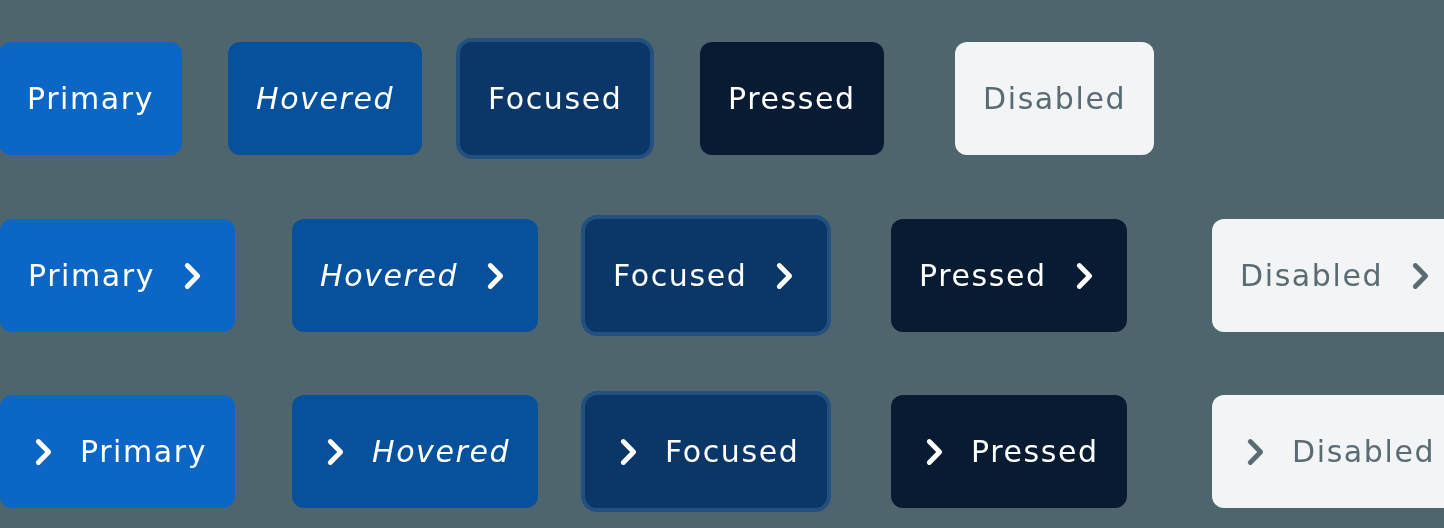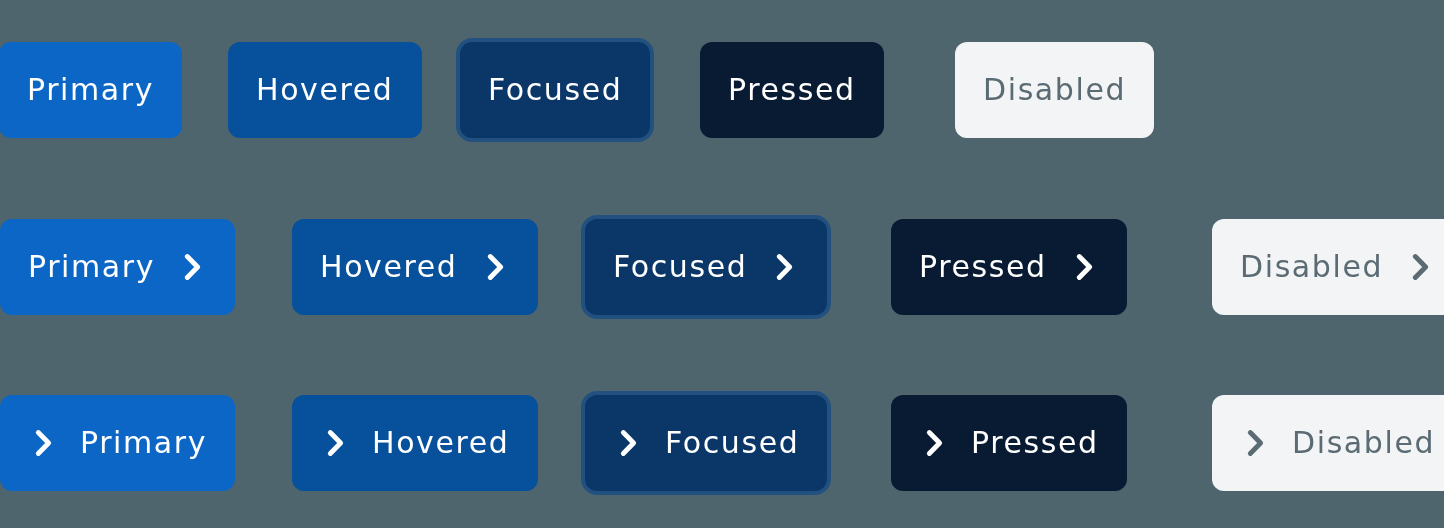--- a/index.html
+++ b/index.html
@@ -35,21 +35,21 @@
   #row-label-only   { top: 42px; }
   #row-trailing-ico { top: 219px; }
   #row-leading-ico  { top: 395px; }
 
   
   .btn {
     box-sizing: border-box;
     display: inline-flex;
     align-items: center;
     justify-content: center;
-    height: 96px;
+    height: 113px;
     border: 0;
     border-radius: 12px;
     padding: 0 28px;
     font-family: "DejaVu Sans", "Liberation Sans", sans-serif;
     font-size: 30px;
     font-weight: 400;
     letter-spacing: 1.6px;
     line-height: 1;
     white-space: nowrap;
     cursor: pointer;
@@ -76,21 +76,21 @@
     stroke-linejoin: round;
     fill: none;
   }
 
   
   .btn.has-trailing .btn-label { margin-right: 22px; }
   .btn.has-leading  .btn-label { margin-left: 22px; }
 
   
   .btn.state-primary  { background: #0B66C6; color: #FFFFFF; }
-  .btn.state-hovered  { background: #07509B; color: #FFFFFF; }
+  .btn.state-hovered  { background: #07509B; color: #FFFFFF; font-style: italic; }
   .btn.state-focused  {
     background: #0A3668;
     color: #FFFFFF;
     box-shadow: 0 0 0 4px #23517F;
   }
   .btn.state-pressed  { background: #081B32; color: #FFFFFF; }
   .btn.state-disabled {
     background: #F3F4F5;
     color: #5B6B74;
     cursor: default;

